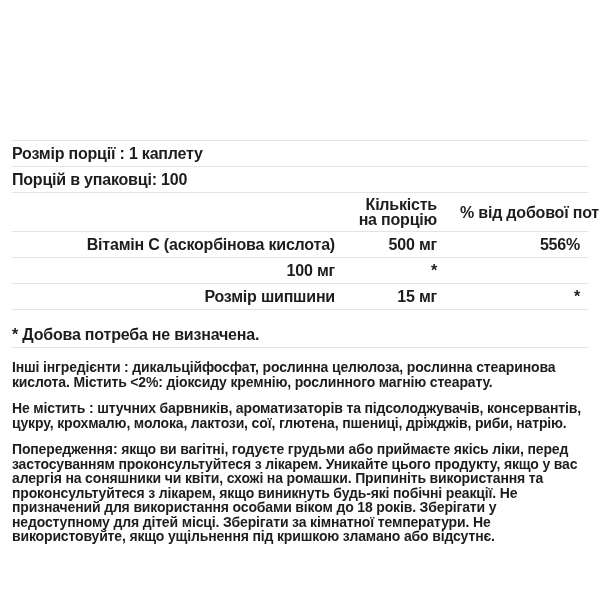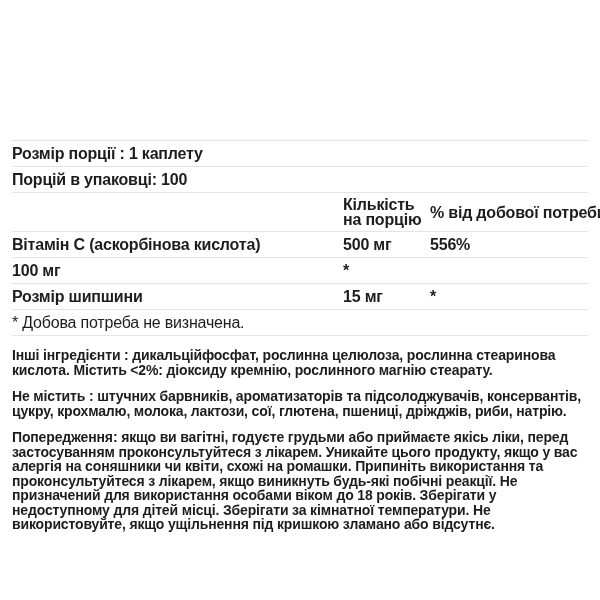--- a/index.html
+++ b/index.html
@@ -24,26 +24,27 @@
     line-height: 15px;
   }
   .facts .row {
     border-bottom: 1px solid #e4e4e4;
     padding: 5px 0;
   }
   .facts .grid {
     display: grid;
     grid-template-columns: 331px 87px 1fr;
     align-items: center;
-    column-gap: 0;
+    column-gap: 15px;
+    text-align: right;
   }
   .facts .cell { padding-right: 8px; }
   .facts .header-row { padding: 4px 0; }
   .facts .dv-header { white-space: nowrap; }
-  .footnote-row { font-weight: 400; }
+  .footnote-row { font-weight: 700; margin-top: 12px; }
   
   .section {
     margin-top: 12px;
     font-size: 14px;
     font-weight: 700;
     letter-spacing: -0.15px;
     line-height: 14.5px;
   }
   .section:first-of-type { margin-top: 14px; }
 </style>

